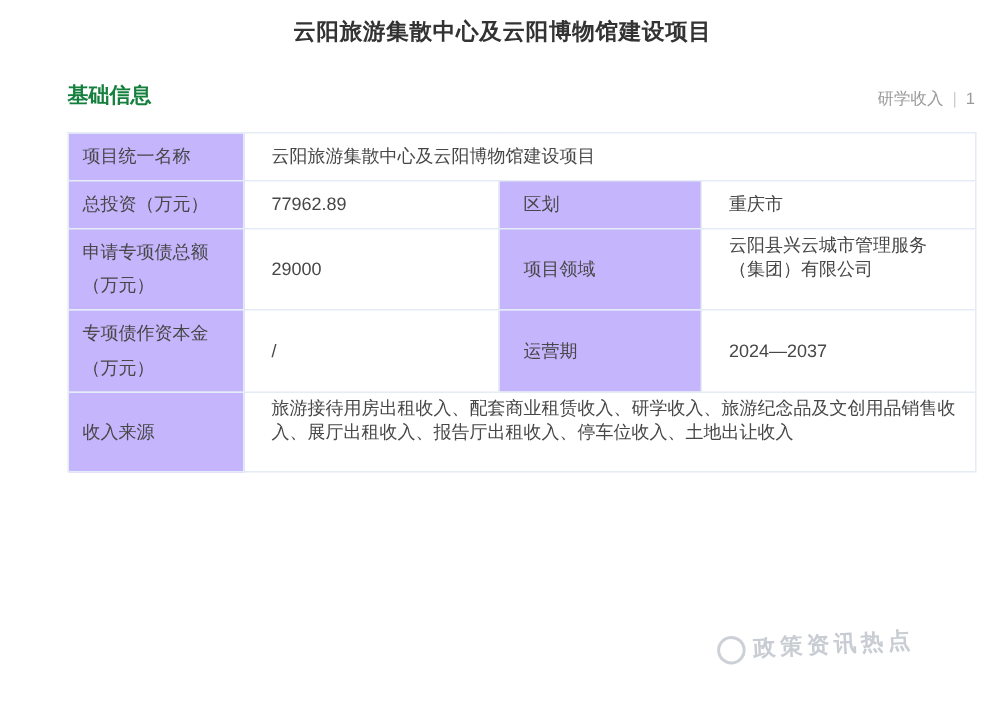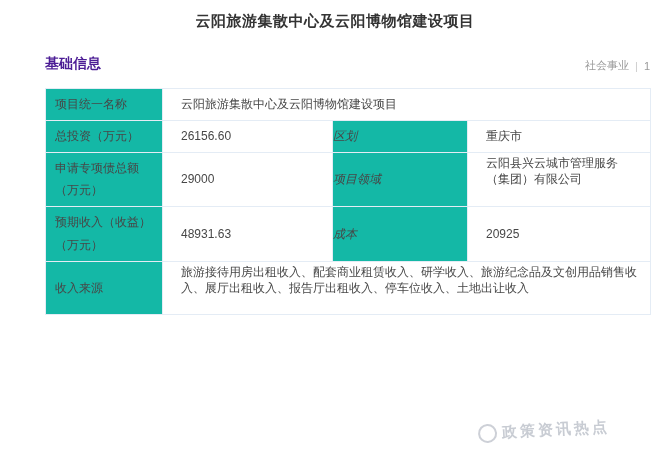--- a/index.html
+++ b/index.html
@@ -22,21 +22,21 @@
   .section-bar {
     margin:24px 10px 0 45px;
     width:605px;
     display:flex;
     justify-content:space-between;
     align-items:flex-end;
   }
   .section-title {
     font-size:14px;
     font-weight:bold;
-    color:#4c1d95;
+    color:#15803d;
   }
   .views {
     font-size:11px;
     color:#9a9a9a;
     display:flex;
     align-items:center;
   }
   .views .sep {
     margin:0 6px;
     color:#cccccc;
@@ -50,28 +50,27 @@
   table.info td {
     border:1px solid #e4ecf5;
     font-size:12px;
     color:#474747;
     vertical-align:middle;
     padding:4px 10px 4px 18px;
     line-height:1.55;
     word-break:break-all;
   }
   table.info td.lbl {
-    background:#14b8a6;
+    background:#c4b5fd;
     padding:4px 6px 4px 9px;
     line-height:1.9;
     margin-top:20px;
   }
   table.info td.lbl2 {
-    padding-left:0;
-    font-style:italic;
+    padding-left:16px;
   }
   table.info td.long {
     line-height:1.32;
     padding-top:3px;
     padding-bottom:18px;
   }
   .watermark {
     position:absolute;
     left:478px;
     top:421px;
@@ -94,55 +93,55 @@
   }
 </style>
 </head>
 <body>
 
 <div class="page-title">云阳旅游集散中心及云阳博物馆建设项目</div>
 
 <div class="section-bar">
   <div class="section-title">基础信息</div>
   <div class="views">
-    <span>社会事业</span>
+    <span>研学收入</span>
     <span class="sep">|</span>
     <span>1</span>
   </div>
 </div>
 
 <table class="info">
   <colgroup>
     <col style="width:117px">
       <col style="width:170px">
       <col style="width:135px">
       <col style="width:183px">
   </colgroup>
   <tbody>
     <tr style="height:28px">
       <td class="lbl">项目统一名称</td>
       <td colspan="3">云阳旅游集散中心及云阳博物馆建设项目</td>
     </tr>
     <tr style="height:29px">
       <td class="lbl">总投资（万元）</td>
-      <td>26156.60</td>
+      <td>77962.89</td>
       <td class="lbl lbl2">区划</td>
       <td>重庆市</td>
     </tr>
     <tr style="height:41px">
       <td class="lbl">申请专项债总额（万元）</td>
       <td>29000</td>
       <td class="lbl lbl2">项目领域</td>
       <td class="long">云阳县兴云城市管理服务（集团）有限公司</td>
     </tr>
     <tr style="height:28px">
-      <td class="lbl">预期收入（收益）（万元）</td>
-      <td>48931.63</td>
-      <td class="lbl lbl2">成本</td>
-      <td>20925</td>
+      <td class="lbl">专项债作资本金（万元）</td>
+      <td>/</td>
+      <td class="lbl lbl2">运营期</td>
+      <td>2024—2037</td>
     </tr>
     <tr style="height:31px">
       <td class="lbl">收入来源</td>
       <td colspan="3" class="long">旅游接待用房出租收入、配套商业租赁收入、研学收入、旅游纪念品及文创用品销售收入、展厅出租收入、报告厅出租收入、停车位收入、土地出让收入</td>
     </tr>
 
   </tbody>
 </table>
 
 <div class="watermark">

